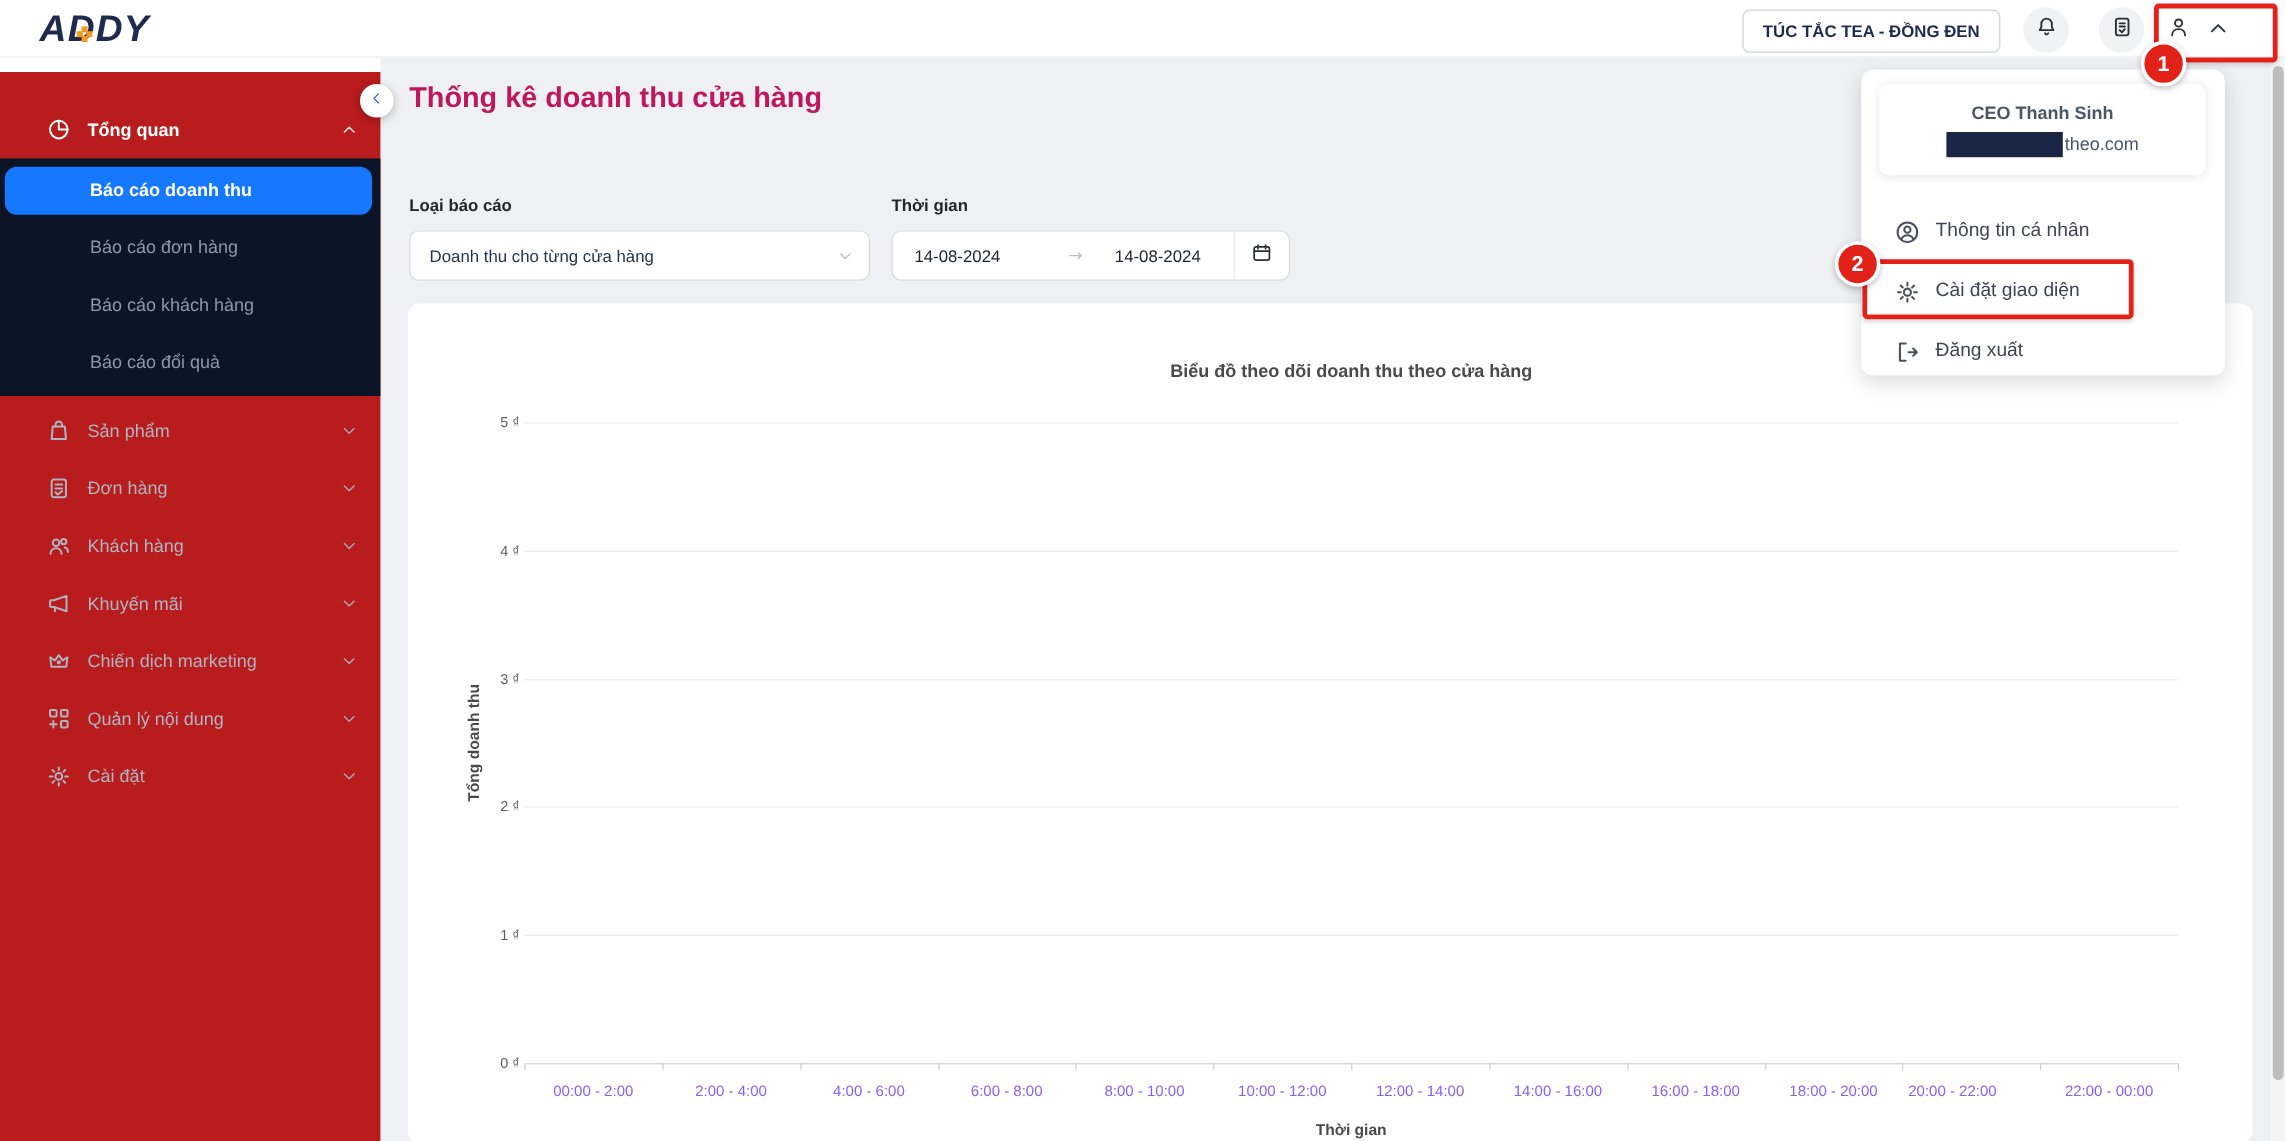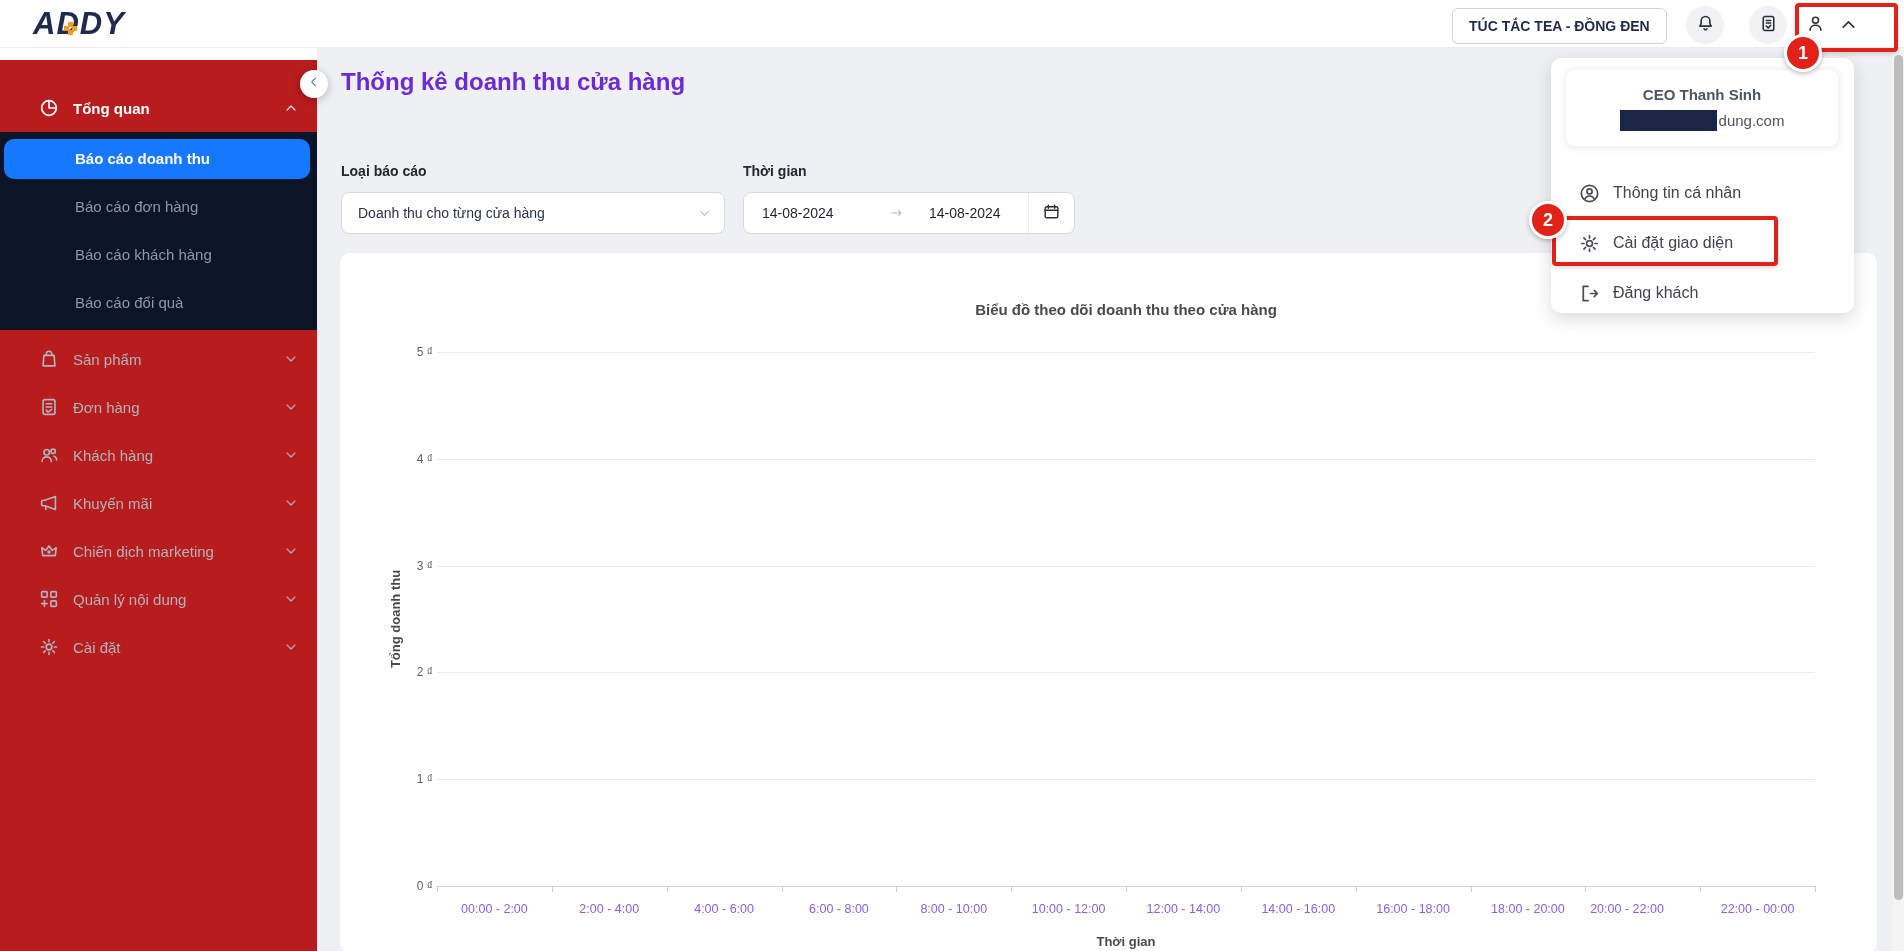--- a/index.html
+++ b/index.html
@@ -28,21 +28,21 @@
   .nav-item .nav-label { flex:1 1 auto; white-space:nowrap; }
   .nav-item .nav-chev { width:16px; height:16px; opacity:.9; display:flex; }
   .nav-item .nav-chev svg { width:16px; height:16px; }
   .nav-item.section { color:#fff; font-weight:bold; }
   .subnav { background:#0c1428; padding:3px 0; margin-bottom:5px; }
   .sub-item { height:48px; line-height:48px; padding-left:75px; font-size:15px; color:#8f97a6; cursor:pointer; white-space:nowrap; }
   .sub-item.active { height:40px; line-height:40px; margin:4px 7px 4px 4px; padding-left:71px; background:#1677ff; border-radius:10px; color:#fff; font-weight:bold; }
 
   
   .white-strip { position:absolute; left:0; top:48px; width:317px; height:12px; background:#fff; z-index:14; }
-  .page-title { position:absolute; left:341px; top:68px; font-size:24px; font-weight:bold; color:#6d28d9; z-index:5; }
+  .page-title { position:absolute; left:341px; top:68px; font-size:24px; font-weight:bold; color:#be185d; z-index:5; }
   .filter-label { position:absolute; top:163px; font-size:14px; font-weight:bold; color:#23262e; z-index:5; }
   .select-box { position:absolute; left:341px; top:192px; width:384px; height:42px; background:#fff; border:1px solid #d9d9d9; border-radius:8px; display:flex; align-items:center; padding:0 12px 0 16px; z-index:5; cursor:pointer; }
   .select-box .sel-text { flex:1; font-size:14px; color:#26334d; }
   .select-box .sel-chev { color:#bfbfbf; display:flex; }
   .select-box .sel-chev svg { width:15px; height:15px; }
   .date-box { position:absolute; left:743px; top:192px; width:332px; height:42px; background:#fff; border:1px solid #d9d9d9; border-radius:8px; display:flex; align-items:center; z-index:5; cursor:pointer; }
   .date-box .dval { font-size:14px; color:#1f2330; padding-left:18px; width:145px; }
   .date-box .darrow { color:#b9bdc4; display:flex; width:26px; }
   .date-box .darrow svg { width:16px; height:16px; }
   .date-box .dval2 { font-size:14px; color:#1f2330; padding-left:14px; flex:1; }
@@ -334,21 +334,21 @@
       <div class="xlab" style="left: 1417.58px;">22:00 - 00:00</div>
     </div>
   <div class="xname">Thời gian</div>
 </div>
 
 <div class="dropdown">
   <div class="profile-card">
     <div class="profile-name">CEO Thanh Sinh</div>
     <div class="profile-email">
       <span class="redaction"></span>
-        <span>dung.com</span>
+        <span>theo.com</span>
     </div>
   </div>
   <div class="menu-items">
       <div class="menu-item">
         <span class="mi-ic">
           <svg viewBox="0 0 24 24" fill="none" stroke="currentColor" stroke-width="1.8" stroke-linecap="round" stroke-linejoin="round">
             <circle cx="12" cy="12" r="8.5"></circle>
             <circle cx="12" cy="9.8" r="2.7"></circle>
             <path d="M6.9 18c1-2.4 3-3.4 5.1-3.4s4.1 1 5.1 3.4"></path>
           </svg>
@@ -364,21 +364,21 @@
         </span>
         <span>Cài đặt giao diện</span>
       </div>
       <div class="menu-item">
         <span class="mi-ic">
           <svg viewBox="0 0 24 24" fill="none" stroke="currentColor" stroke-width="1.8" stroke-linecap="round" stroke-linejoin="round">
             <path d="M10.5 4.5H5.5v15h5"></path>
             <path d="M13 12h7M17 8.8L20.2 12 17 15.2"></path>
           </svg>
         </span>
-        <span>Đăng khách</span>
+        <span>Đăng xuất</span>
       </div>
     </div>
 </div>
 
 <div class="anno-rect r1"></div>
 <div class="anno-badge b1">1</div>
 <div class="anno-rect r2"></div>
 <div class="anno-badge b2">2</div>
 
 <div class="scroll-track">

